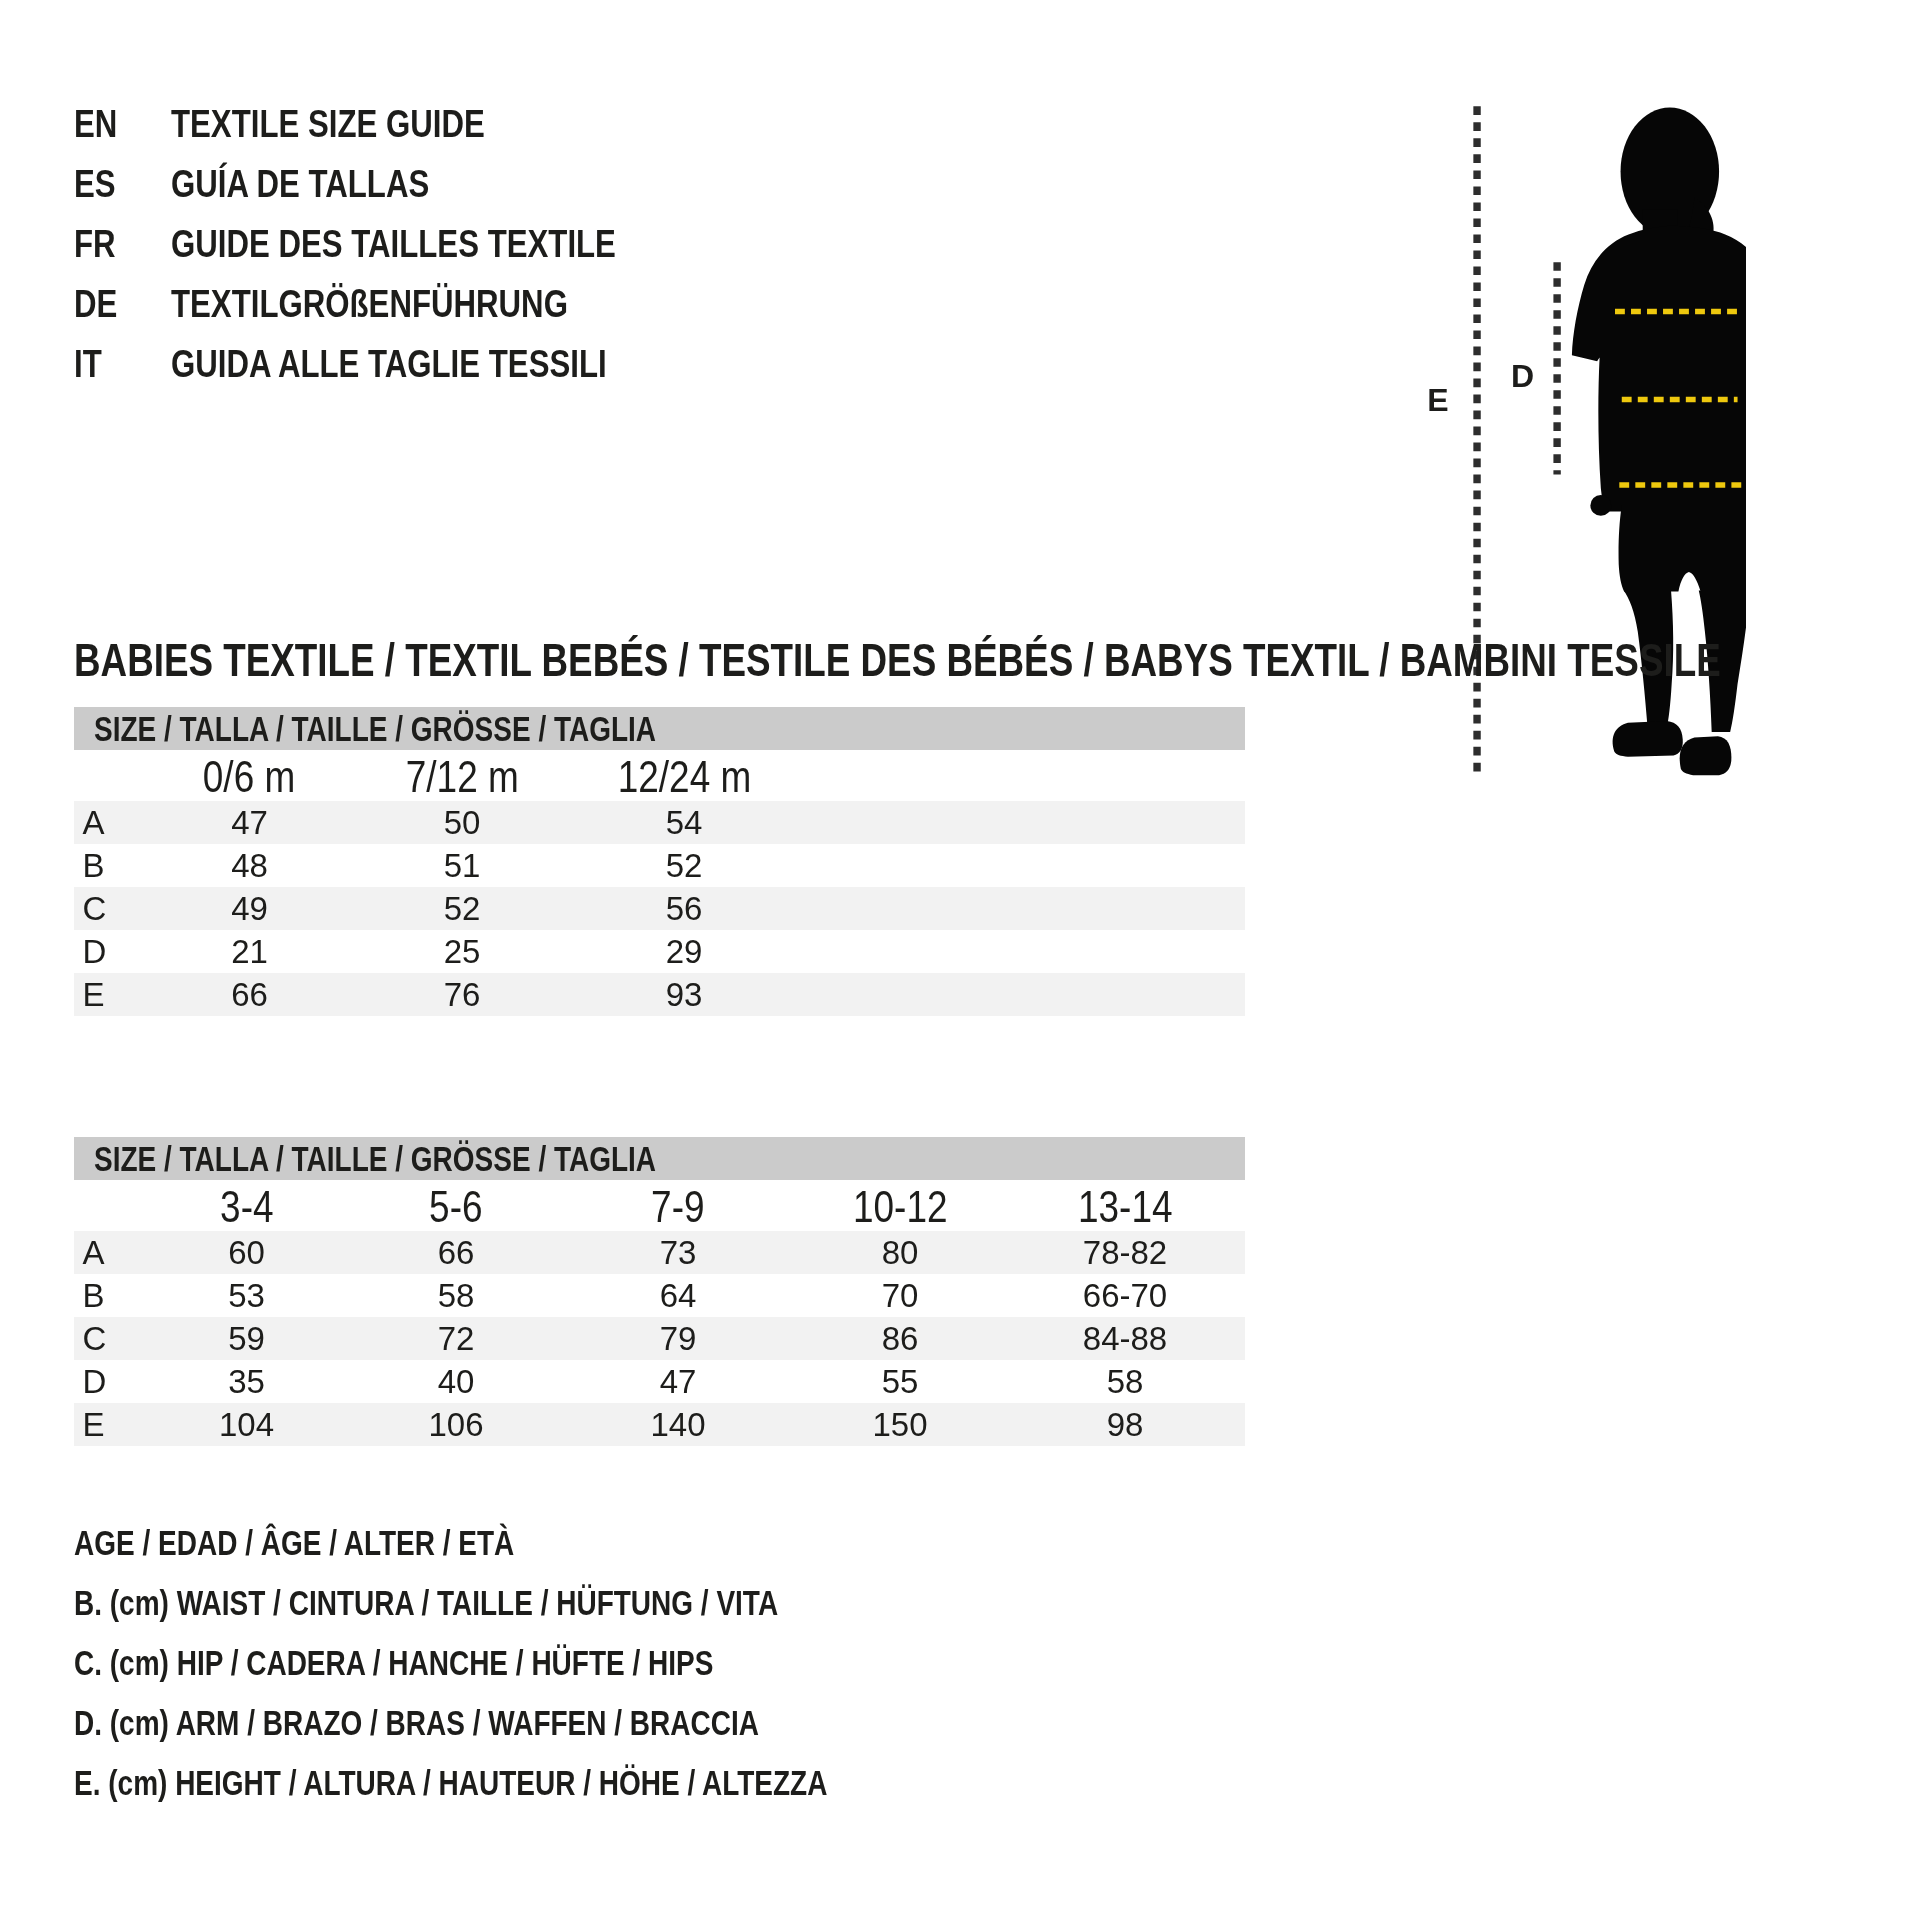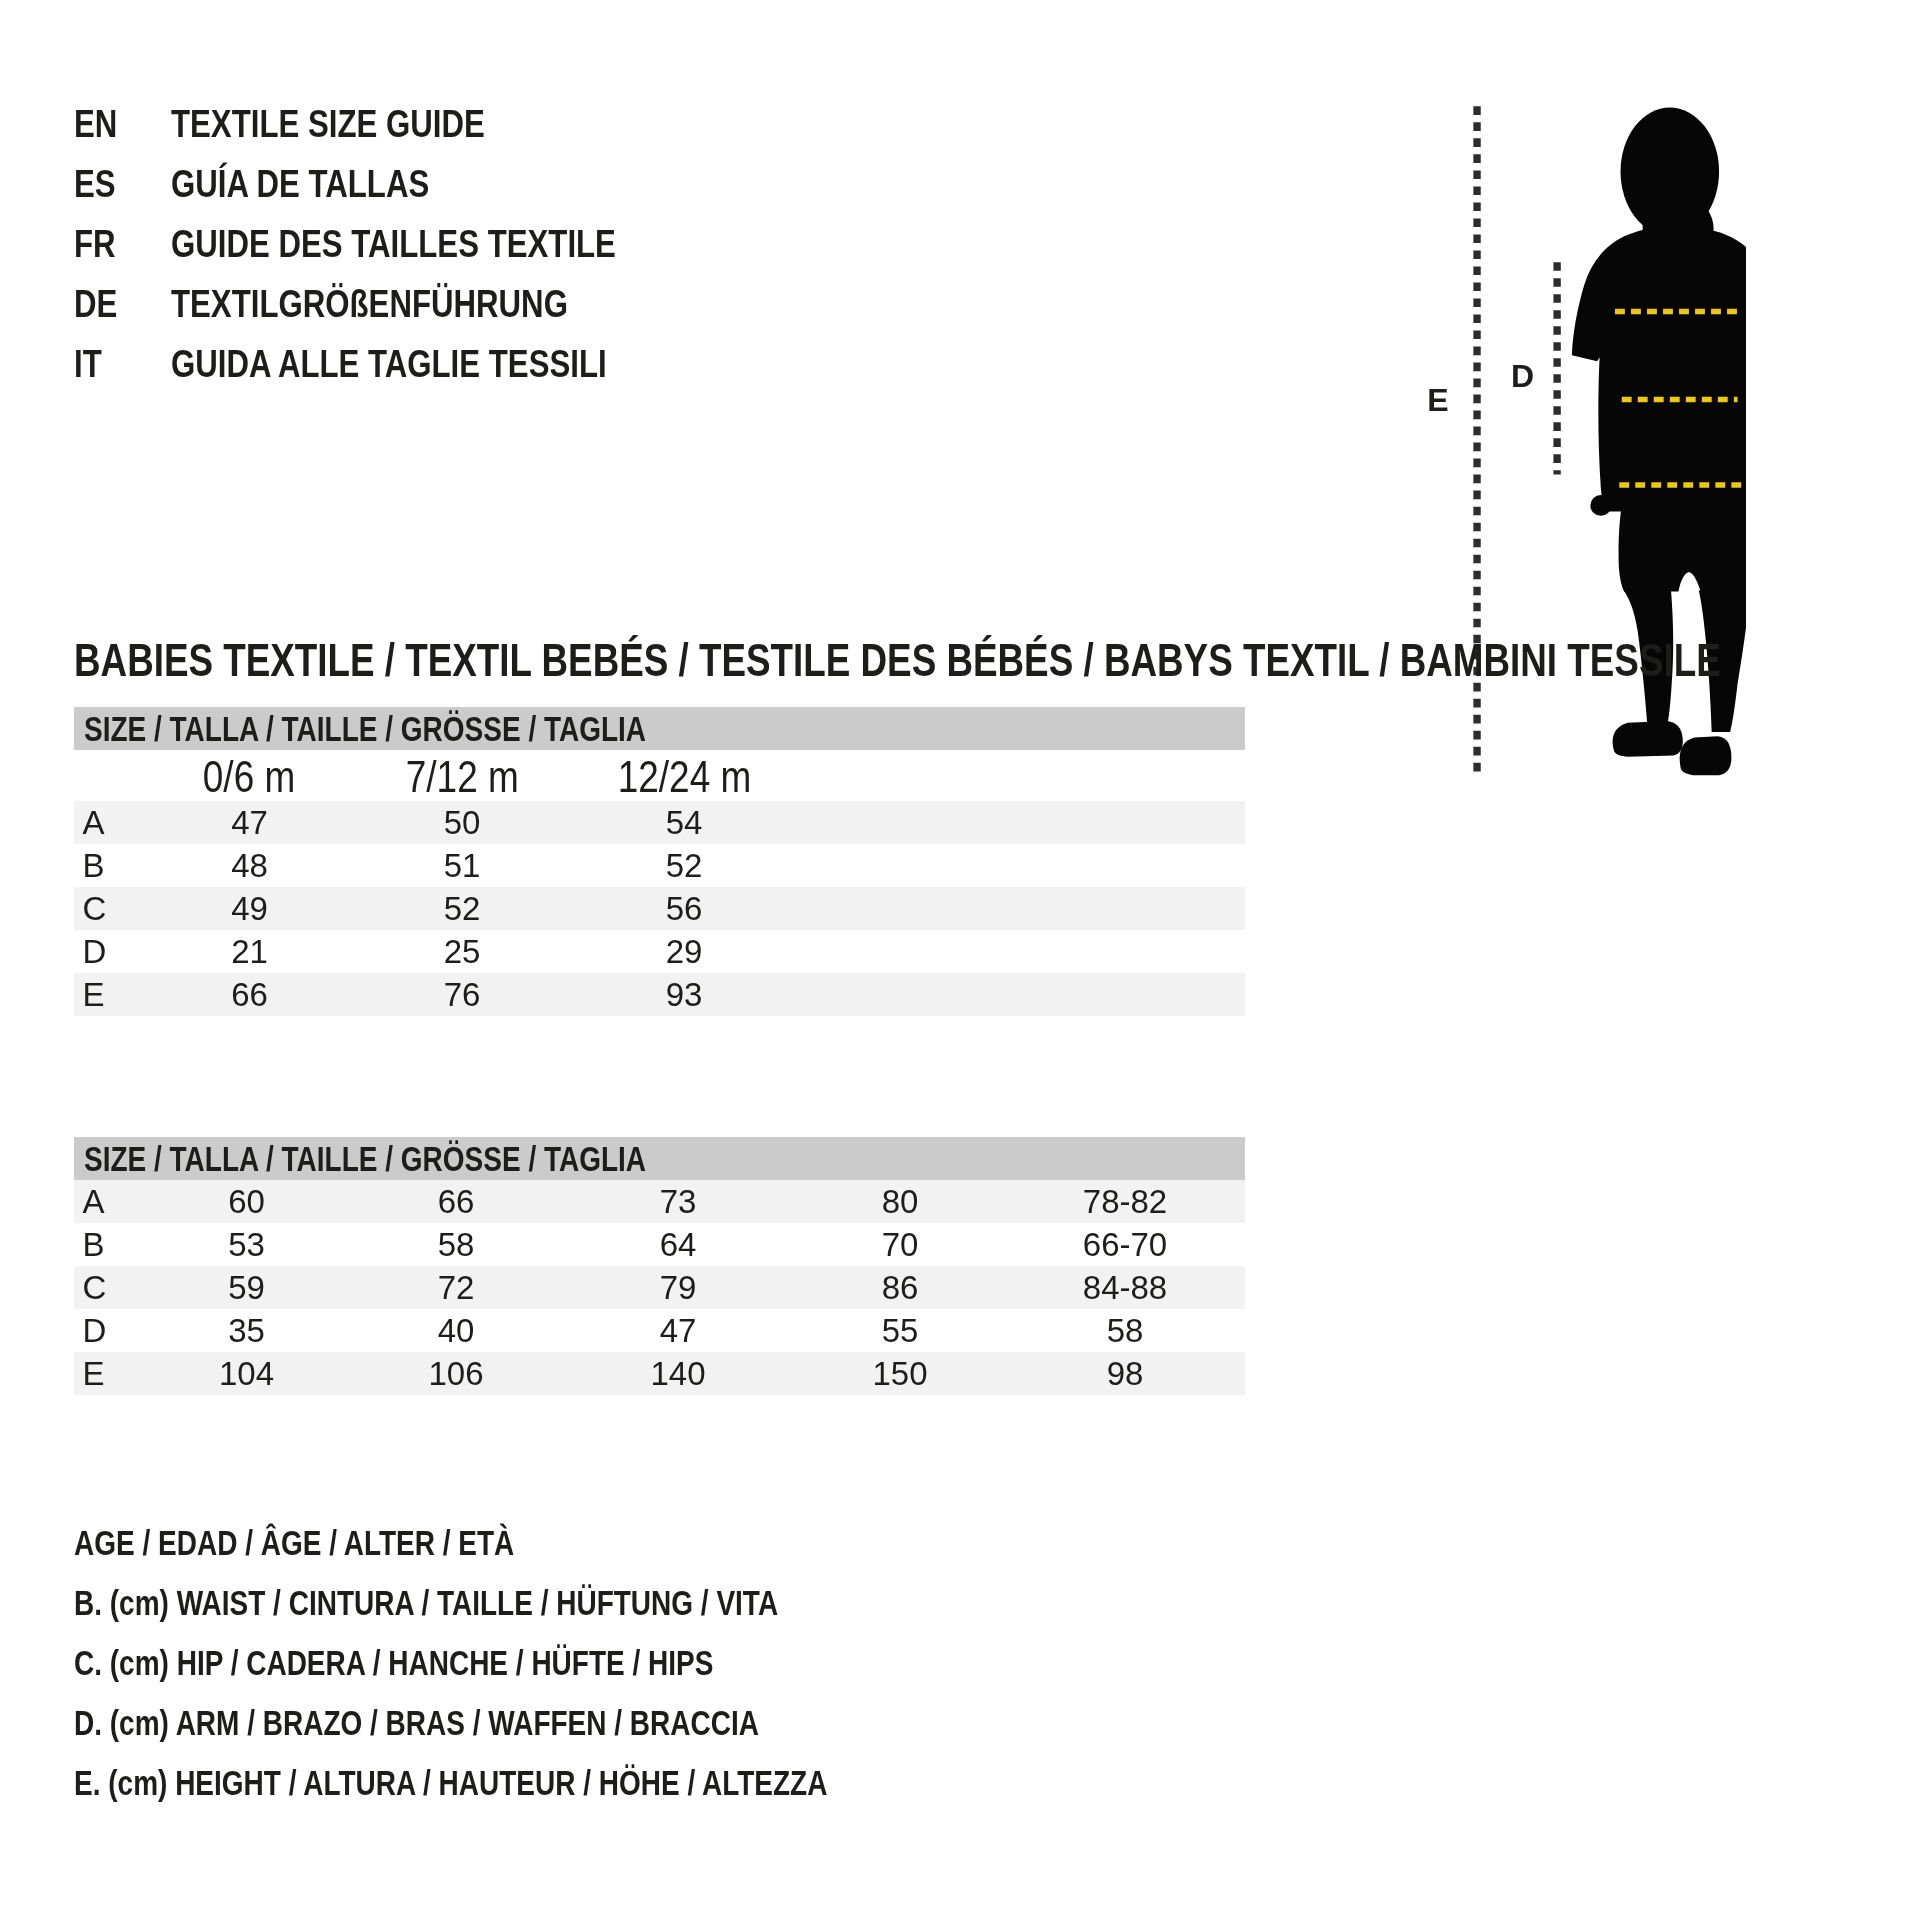--- a/index.html
+++ b/index.html
@@ -19,21 +19,21 @@
   
   .hdr{left:74px;top:94px;}
   .hrow{display:flex;height:60px;line-height:60px;font-size:39px;font-weight:700;}
   .hcode{width:97px;}
 
   
   .sect-title{font-size:46px;font-weight:700;line-height:41px;}
 
   
   .sizetable{width:1171px;}
-  .sizebar{height:43px;line-height:43px;background:#cbcbcb;font-size:35px;font-weight:700;padding-left:10px;box-sizing:border-box;}
+  .sizebar{height:43px;line-height:43px;background:#cbcbcb;font-size:35px;font-weight:700;padding-left:20px;box-sizing:border-box;}
   .colhdr{display:flex;height:51px;line-height:53px;font-size:44px;font-weight:400;}
   .trow{display:flex;height:43px;line-height:43px;font-size:33px;font-weight:400;}
   .stripe{background:#f2f2f2;}
   .c0{width:74px;padding-left:8.6px;box-sizing:border-box;text-align:left;}
   .bc1{width:203px;text-align:center;}
   .bc2,.bc3{width:222px;text-align:center;}
   .kc1{width:197px;text-align:center;}
   .kc2,.kc3,.kc4{width:222px;text-align:center;}
   .kc5{width:228px;text-align:center;}
 
@@ -217,20 +217,28 @@
       <span class="bc2">76</span>
       <span class="bc3">93</span>
     </div>
   </div>
 
 
   <div class="abs sizetable" style="left:74px;top:1137px;">
     <div class="sizebar">
       <span class="cx">SIZE / TALLA / TAILLE / GRÖSSE / TAGLIA</span>
     </div>
+    <div class="colhdr">
+      <span class="c0"></span>
+      <span class="kc1"><span class="cxc">3-4</span></span>
+      <span class="kc2"><span class="cxc">5-6</span></span>
+      <span class="kc3"><span class="cxc">7-9</span></span>
+      <span class="kc4"><span class="cxc">10-12</span></span>
+      <span class="kc5"><span class="cxc">13-14</span></span>
+    </div>
     <div class="trow stripe">
       <span class="c0">A</span>
       <span class="kc1">60</span>
       <span class="kc2">66</span>
       <span class="kc3">73</span>
       <span class="kc4">80</span>
       <span class="kc5">78-82</span>
     </div>
     <div class="trow">
       <span class="c0">B</span>

